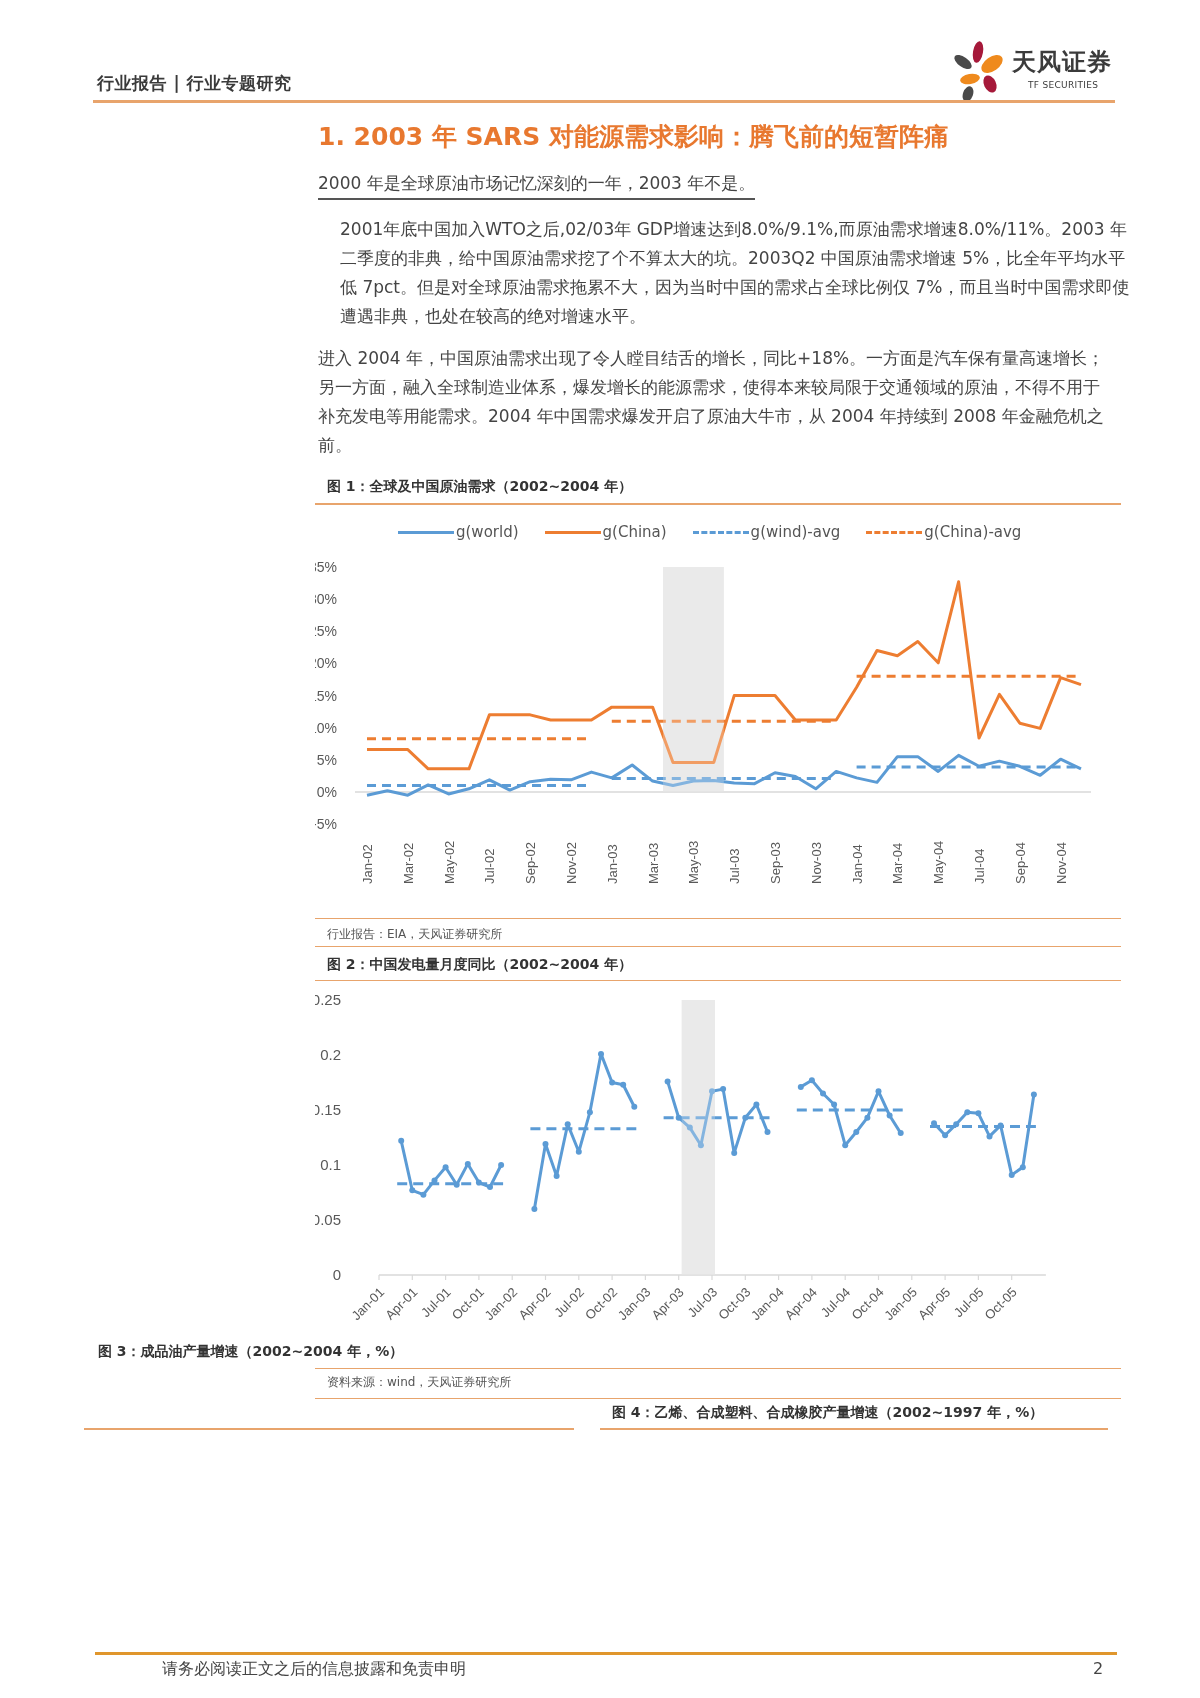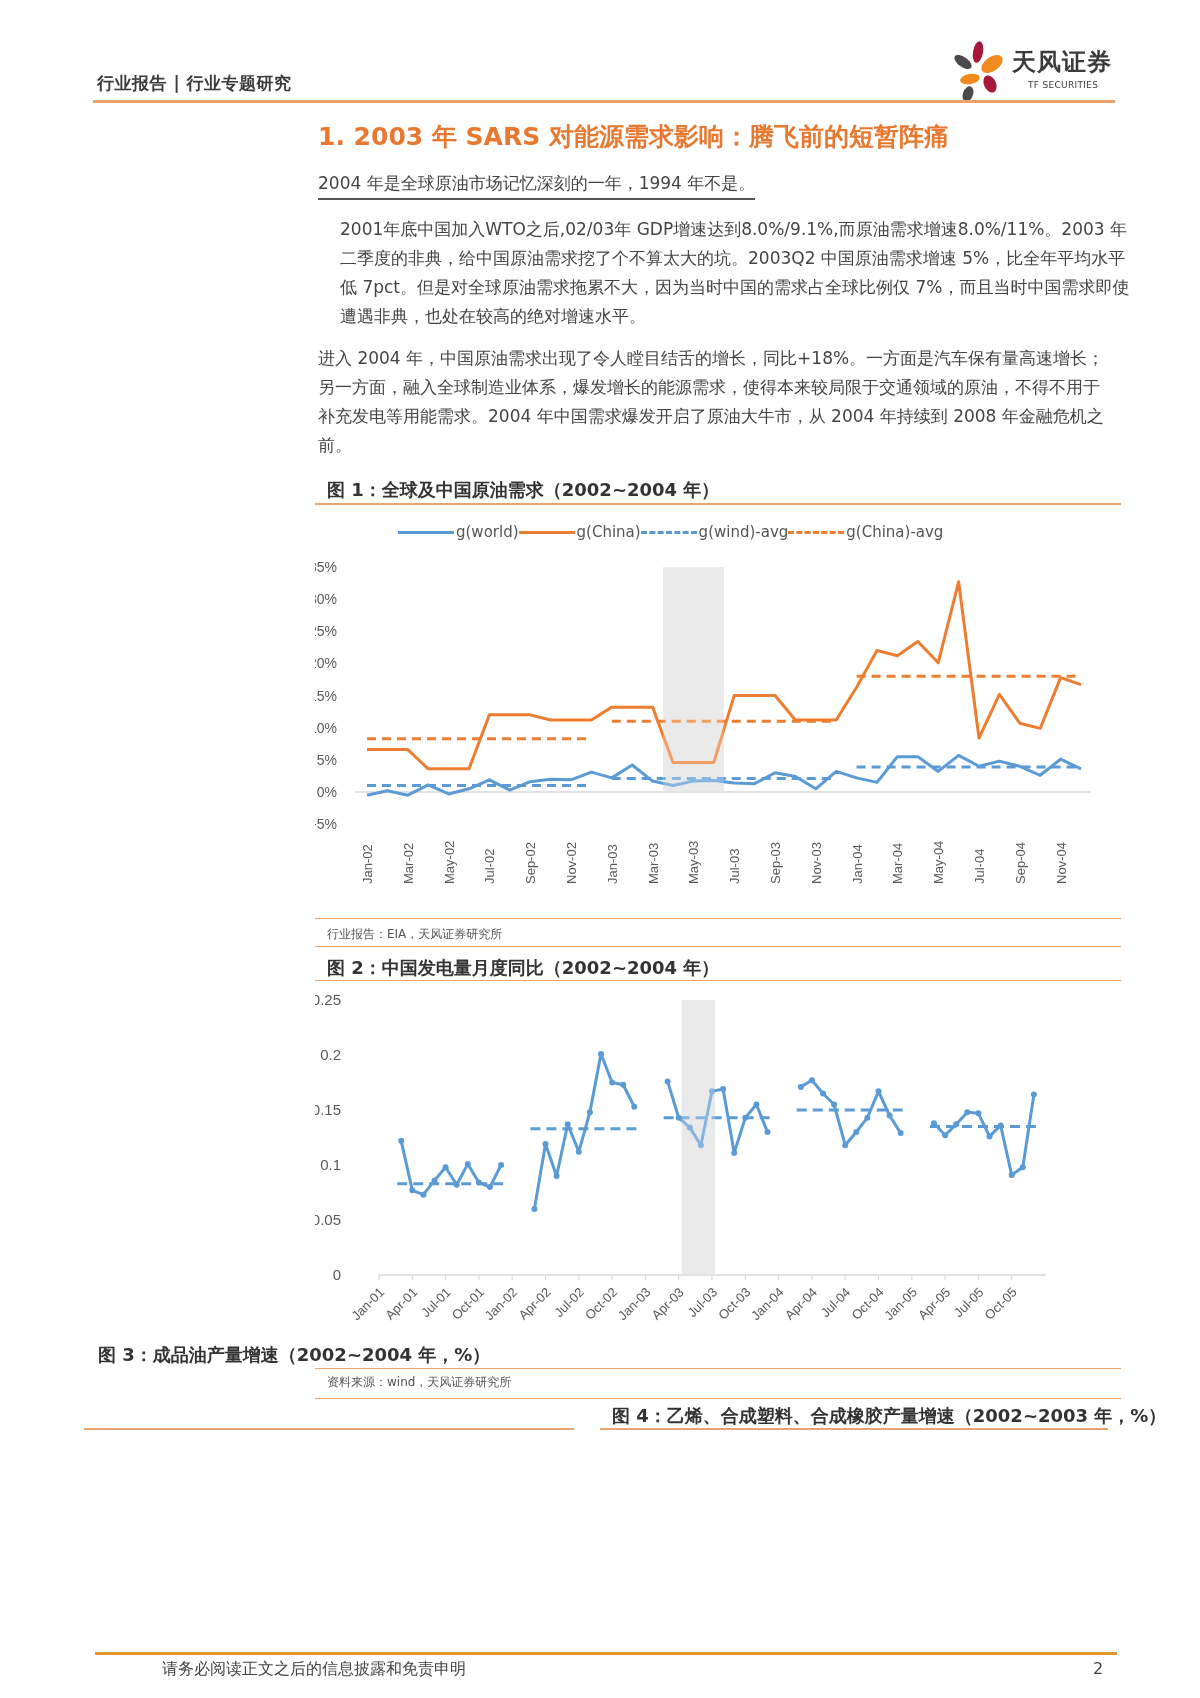--- a/index.html
+++ b/index.html
@@ -8,25 +8,25 @@
   .hdr-text{left:97px;top:72px;font-size:17px;font-weight:bold;color:#3a3a3a;letter-spacing:0.5px;}
   .hdr-rule{left:93px;top:100px;width:1022px;height:3px;background:#e8a46c;}
   .logo{left:948px;top:40px;width:170px;height:62px;}
   .logo-cn{position:absolute;left:64px;top:6px;font-size:24px;font-weight:bold;color:#3b3b3b;letter-spacing:1px;}
   .logo-en{position:absolute;left:80px;top:40px;font-size:9px;color:#3b3b3b;letter-spacing:0.3px;}
   .title{left:318px;top:120px;font-size:25px;font-weight:bold;color:#e8782f;}
   .sub{left:318px;top:172px;font-size:17px;color:#444;border-bottom:2px solid #555;padding-bottom:3px;}
   .para{left:318px;width:798px;font-size:17px;line-height:29px;color:#444;}
   .p1{top:215px;margin-left:22px;}
   .p2{top:344px;}
-  .cap{font-size:18px;font-weight:bold;color:#333;}
+  .cap{font-size:14px;font-weight:bold;color:#333;}
   .cap1{left:327px;top:478px;}
   .rule{height:2px;background:#e8a46c;}
   .r1{left:315px;top:503px;width:806px;}
-  .legend{left:398px;top:523px;display:flex;font-size:15px;color:#555;}
+  .legend{left:398px;top:523px;display:flex;gap:26px;font-size:15px;color:#555;}
   .lg{display:flex;align-items:center;gap:2px;}
   .sw{width:56px;height:0;border-top:3px solid;}
   .sw.d{border-top-style:dashed;}
   .src{font-size:12px;color:#555;}
   .src1{left:327px;top:926px;}
   .r2{left:315px;top:918px;width:806px;height:1px;}
   .r3{left:315px;top:946px;width:806px;height:1px;}
   .cap2{left:327px;top:956px;}
   .r4{left:315px;top:980px;width:806px;height:1px;}
   .r5{left:315px;top:1368px;width:806px;height:1px;}
@@ -53,21 +53,21 @@
     <ellipse cx="22" cy="39" rx="10" ry="5" fill="#ef8a1d" transform="rotate(-10 22 39)"></ellipse>
     <ellipse cx="42" cy="44" rx="6" ry="9" fill="#a6193a" transform="rotate(-25 42 44)"></ellipse>
     <ellipse cx="20" cy="54" rx="5" ry="8" fill="#4a4a4a" transform="rotate(20 20 54)"></ellipse>
   </svg>
   <span class="logo-cn">天风证券</span>
   <span class="logo-en">TF SECURITIES</span>
 </div>
 <div class="abs hdr-rule"></div>
 
 <div class="abs title">1. 2003 年 SARS 对能源需求影响：腾飞前的短暂阵痛</div>
-<div class="abs sub">2004 年是全球原油市场记忆深刻的一年，1994 年不是。</div>
+<div class="abs sub">2000 年是全球原油市场记忆深刻的一年，2003 年不是。</div>
 <div class="abs para p1">2001年底中国加入WTO之后,02/03年 GDP增速达到8.0%/9.1%,而原油需求增速8.0%/11%。2003 年二季度的非典，给中国原油需求挖了个不算太大的坑。2003Q2 中国原油需求增速 5%，比全年平均水平低 7pct。但是对全球原油需求拖累不大，因为当时中国的需求占全球比例仅 7%，而且当时中国需求即使遭遇非典，也处在较高的绝对增速水平。</div>
 <div class="abs para p2">进入 2004 年，中国原油需求出现了令人瞠目结舌的增长，同比+18%。一方面是汽车保有量高速增长；另一方面，融入全球制造业体系，爆发增长的能源需求，使得本来较局限于交通领域的原油，不得不用于补充发电等用能需求。2004 年中国需求爆发开启了原油大牛市，从 2004 年持续到 2008 年金融危机之前。</div>
 
 <div class="abs cap cap1">图 1：全球及中国原油需求（2002~2004 年）</div>
 <div class="abs rule r1"></div>
 <div class="abs legend">
   <div class="lg">
       <span class="sw" style="border-color:#5b9bd5"></span>
       <span>g(world)</span>
     </div>
@@ -239,19 +239,19 @@
     <circle cx="696.6999999999999" cy="186.9" r="3" fill="#5b9bd5"></circle>
     <circle cx="707.8" cy="179.2" r="3" fill="#5b9bd5"></circle>
     <circle cx="718.9" cy="106.6" r="3" fill="#5b9bd5"></circle>
     <rect x="366.7" y="12" width="33.30000000000001" height="275" fill="#ffffff" fill-opacity="0.25"></rect>
   </svg>
 <div class="abs rule r5"></div>
 <div class="abs src src2">资料来源：wind，天风证券研究所</div>
 <div class="abs rule r6"></div>
 
 <div class="abs cap cap3">图 3：成品油产量增速（2002~2004 年，%）</div>
-<div class="abs cap cap4">图 4：乙烯、合成塑料、合成橡胶产量增速（2002~2003 年，%）</div>
+<div class="abs cap cap4">图 4：乙烯、合成塑料、合成橡胶产量增速（2002~1997 年，%）</div>
 <div class="abs rule r7"></div>
 <div class="abs rule r8"></div>
 
 <div class="abs ftr-rule"></div>
 <div class="abs ftr-text">请务必阅读正文之后的信息披露和免责申明</div>
 <div class="abs ftr-page">2</div>
 
 </body></html>

